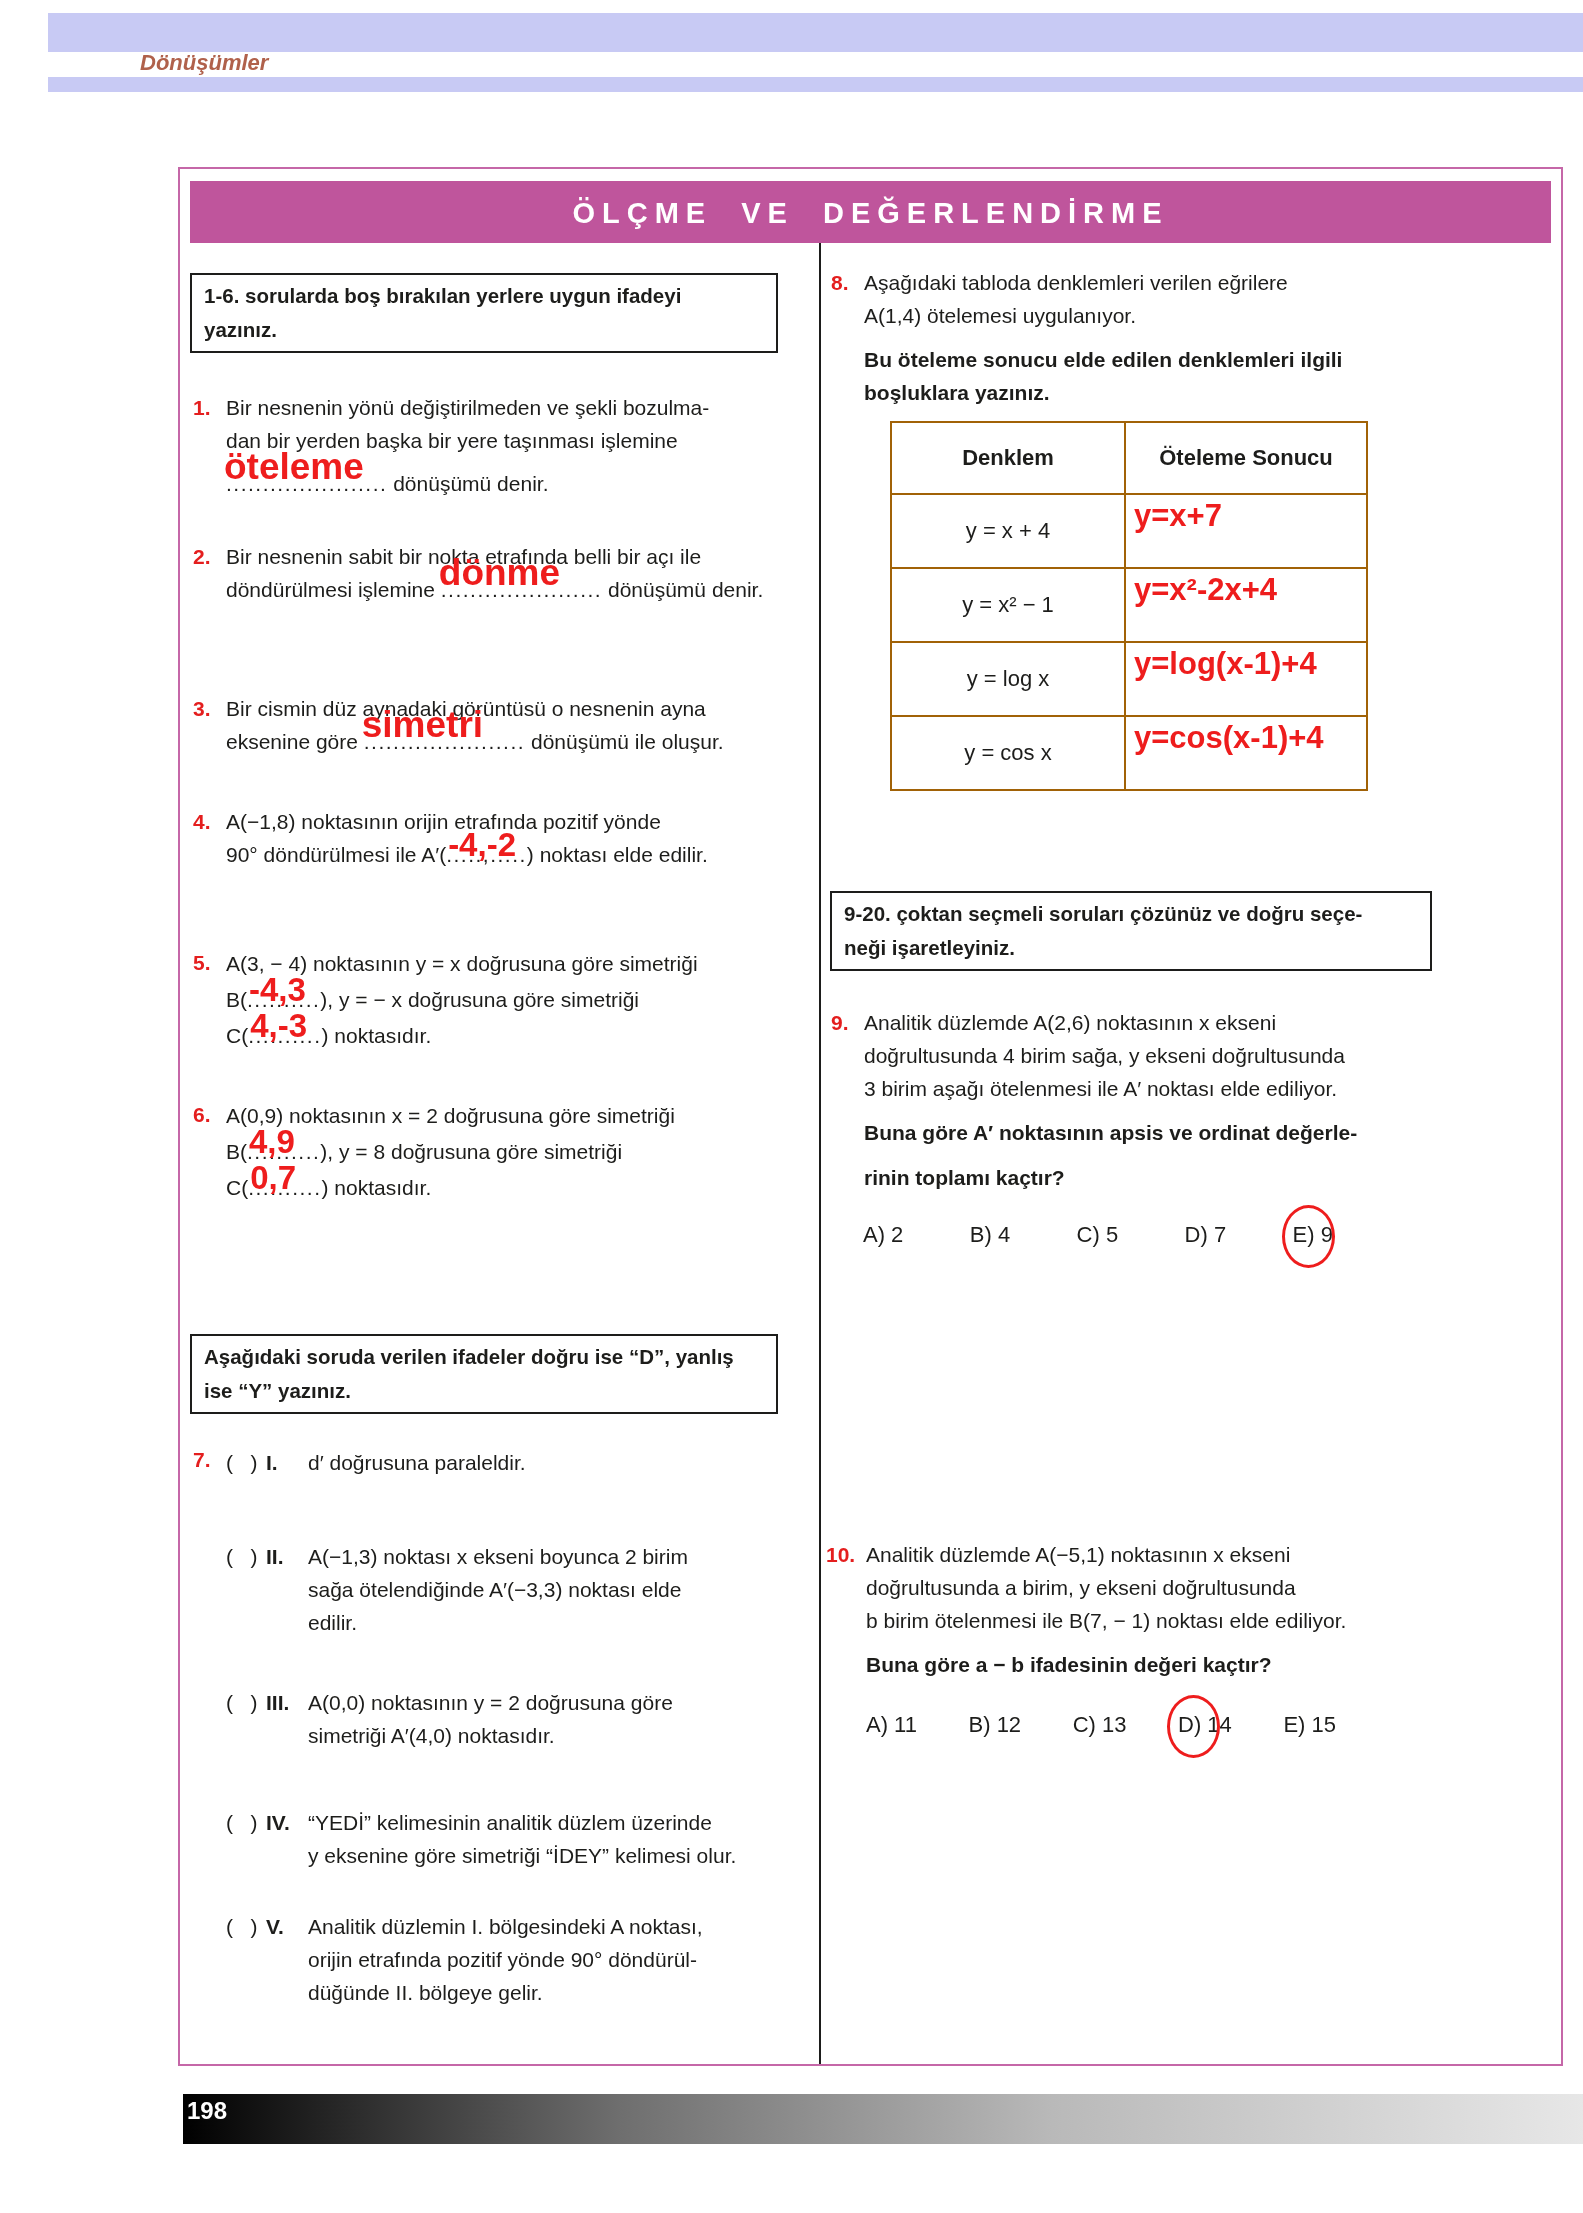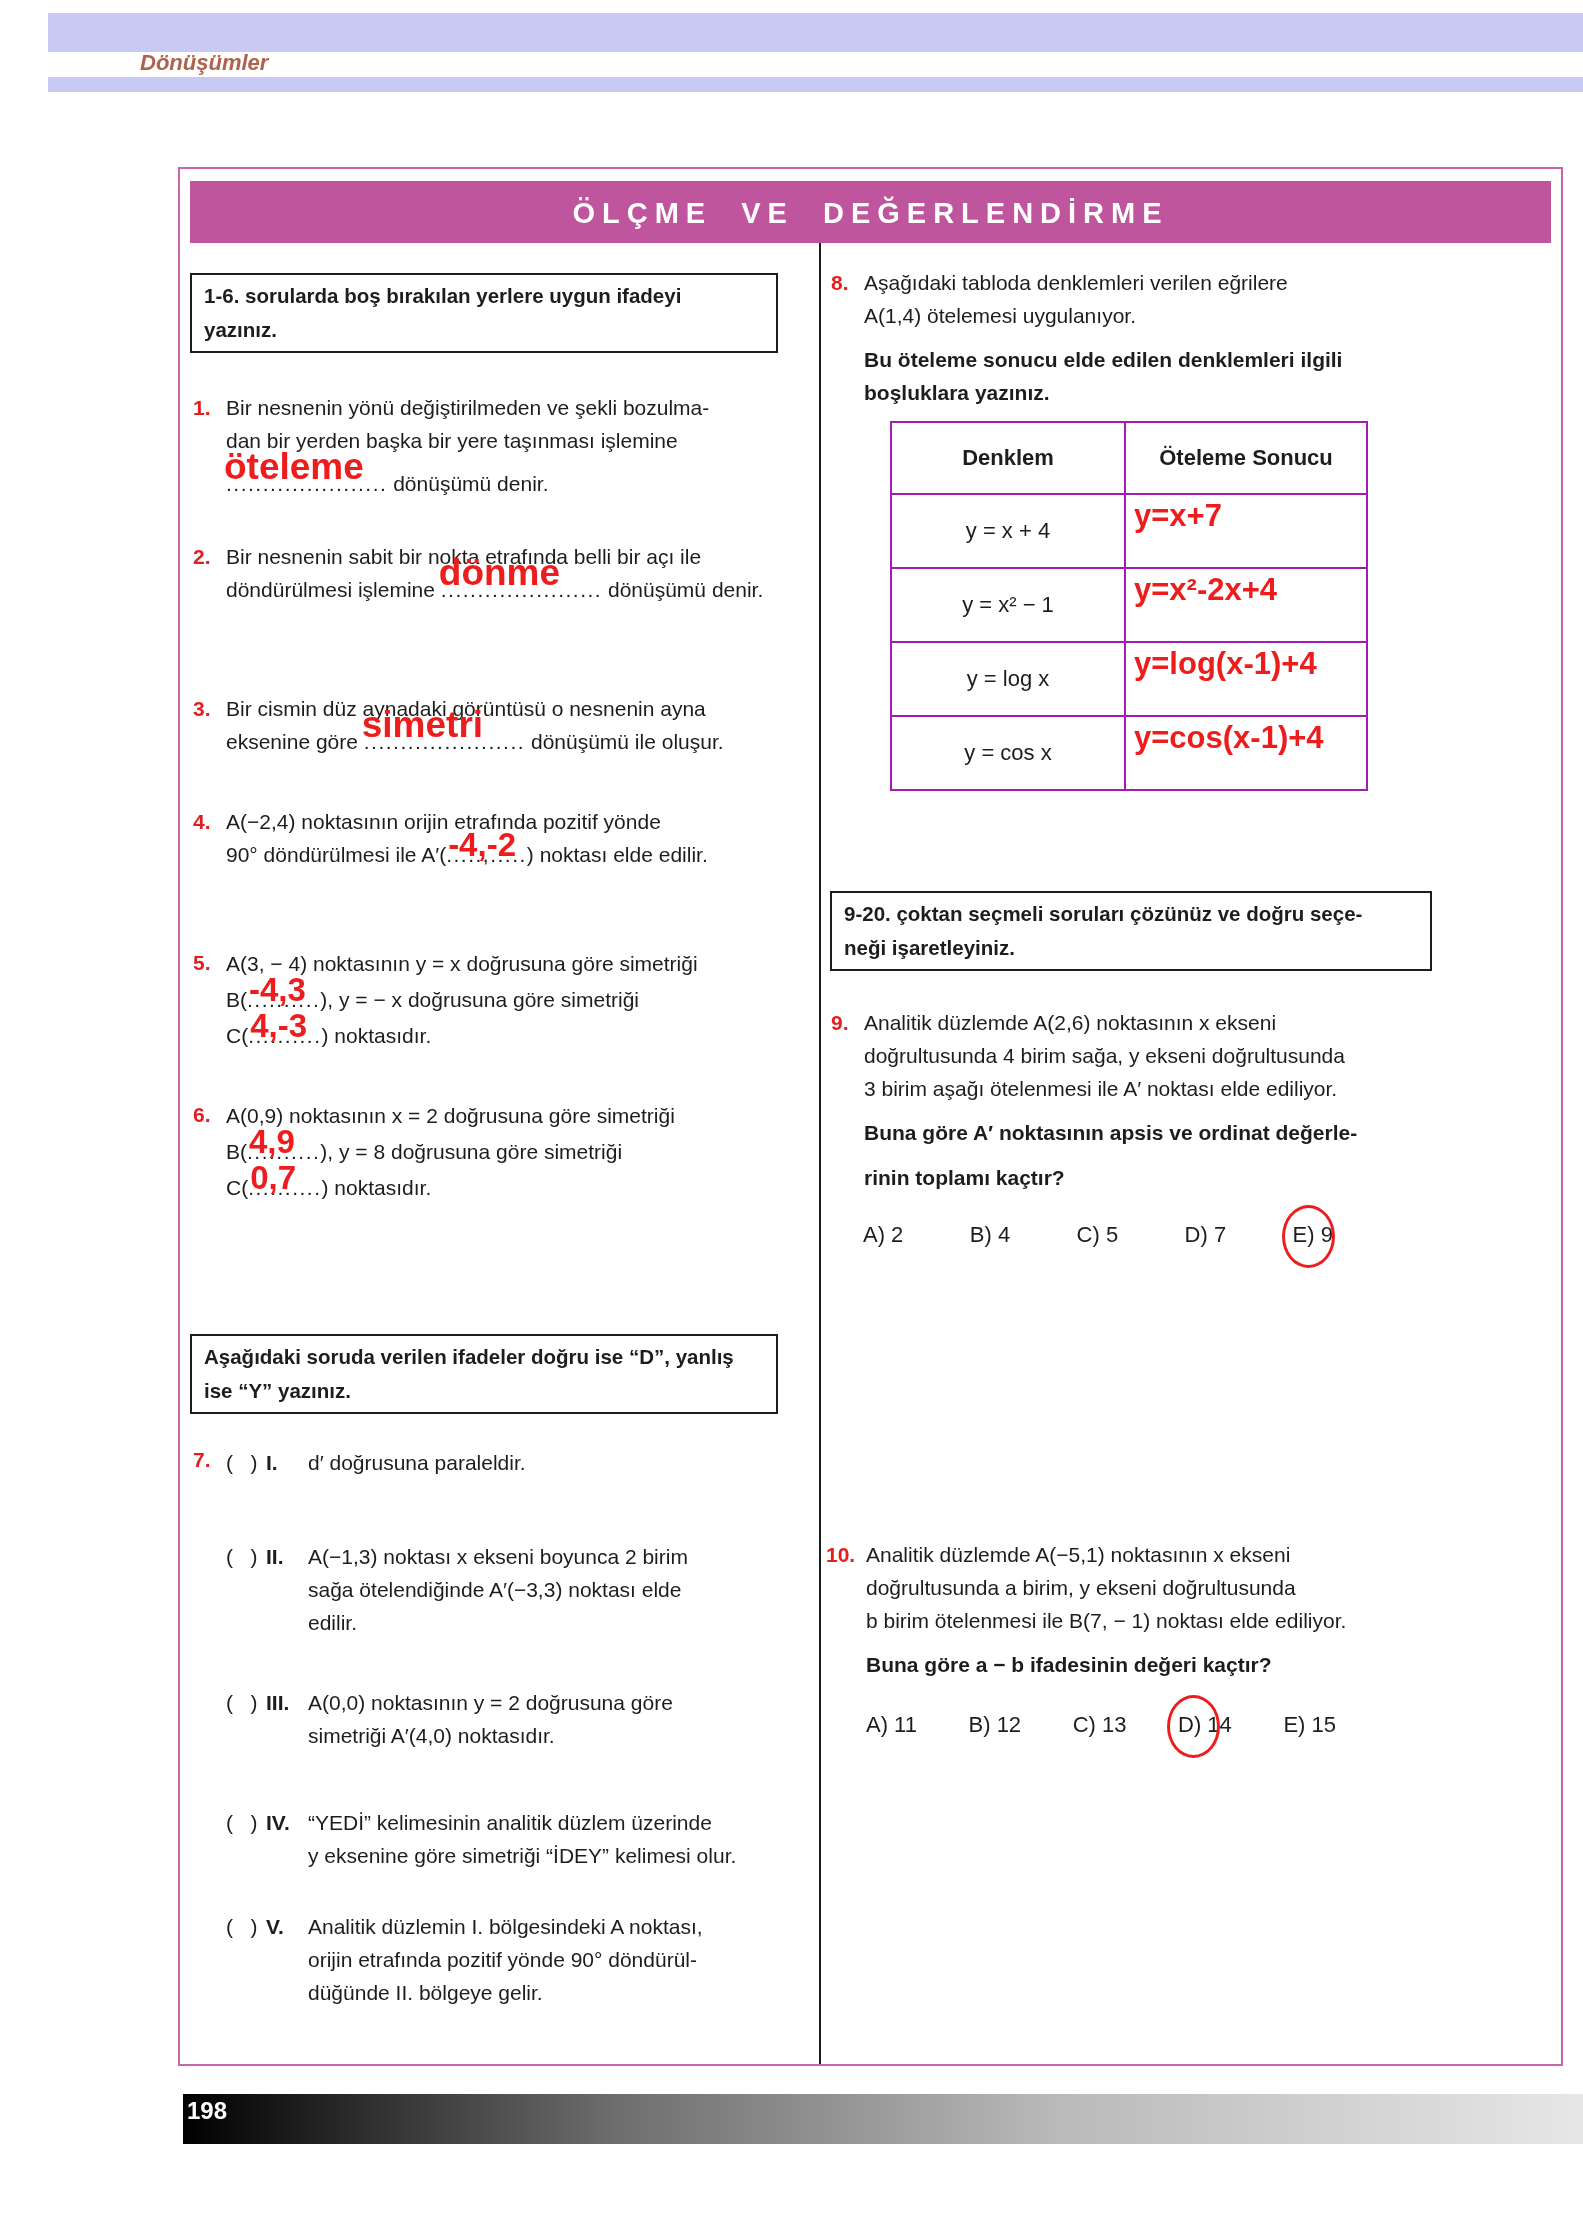--- a/index.html
+++ b/index.html
@@ -35,21 +35,21 @@
   .ans-coord {font-size:33px; left:2px;  top:-10px;}
 
   .tf {position:absolute; display:flex; font-size:21px; line-height:33px; width:560px;}
   .tf-mark  {flex:none; width:40px; white-space:pre; position:relative;}
   .tf-label {flex:none; width:42px; font-weight:700;}
   .tf-lines {flex:1;}
 
   .boldline {font-weight:700;}
 
   .tbl {position:absolute; border-collapse:collapse;}
-  .tbl th, .tbl td {border:2px solid #a21caf; background:#fff;}
+  .tbl th, .tbl td {border:2px solid #a16207; background:#fff;}
   .tbl th {height:70px; font-size:22px; font-weight:700; text-align:center; padding:0 8px;}
   .col-eq  {width:216px;}
   .col-ans {width:224px;}
   .eq  {text-align:center; font-size:22px; height:70px;}
   .ansc{vertical-align:top; text-align:left; padding:3px 8px; font-size:31px; font-weight:700;
         color:#ee1d1d; white-space:nowrap;}
 
   .opts {position:absolute; display:flex; justify-content:space-between; font-size:22px; width:470px;}
   .opt  {position:relative;}
   .opt.circled::before {content:""; position:absolute; left:-11px; top:-17px; width:47px; height:57px;
@@ -107,21 +107,21 @@
       <div>Bir cismin düz aynadaki görüntüsü o nesnenin ayna</div>
       <div>
         <span>eksenine göre </span><span class="bw"><span class="ans ans-word">simetri</span><span class="dots">......................</span></span><span> dönüşümü ile oluşur.</span>
       </div>
     </div>
   </div>
 
   <div class="q" style="left:145px; top:805px; width:610px;">
     <span class="qnum">4.</span>
     <div class="qbody">
-      <div>A(−2,4) noktasının orijin etrafında pozitif yönde</div>
+      <div>A(−1,8) noktasının orijin etrafında pozitif yönde</div>
       <div>
         <span>90° döndürülmesi ile A′(</span><span class="bw"><span class="ans ans-coord">-4,-2</span><span class="dots">.....,.....</span></span><span>) noktası elde edilir.</span>
       </div>
     </div>
   </div>
 
   <div class="q lh36" style="left:145px; top:946px; width:610px;">
     <span class="qnum">5.</span>
     <div class="qbody">
       <div>A(3, − 4) noktasının y = x doğrusuna göre simetriği</div>

